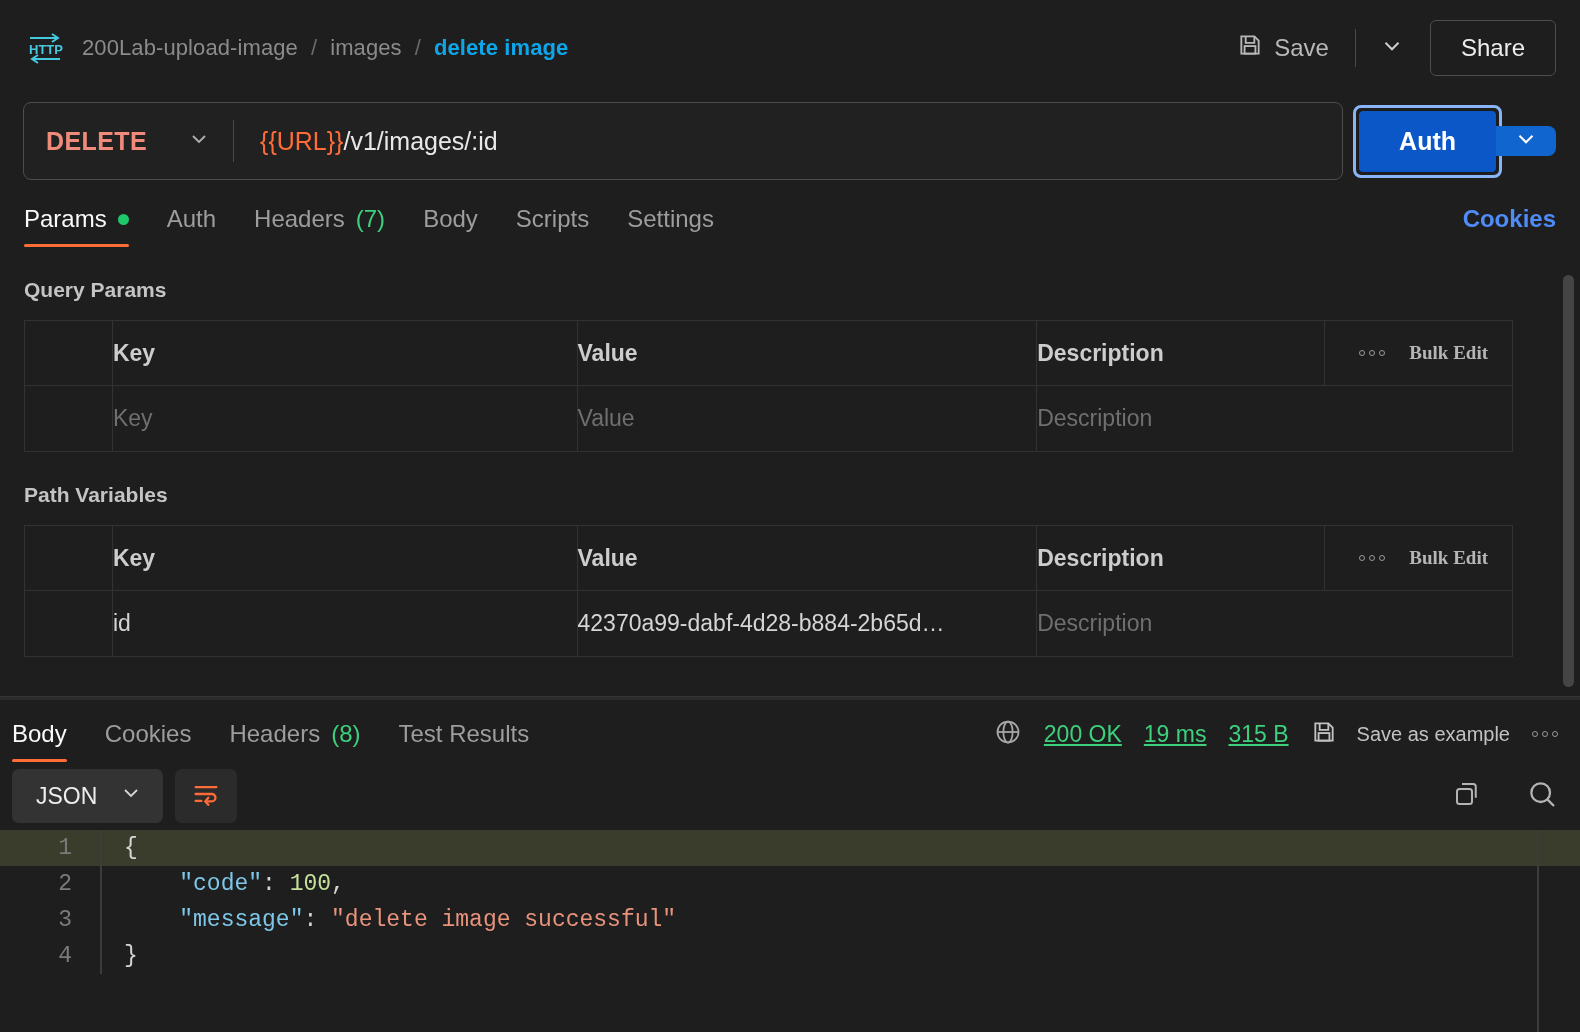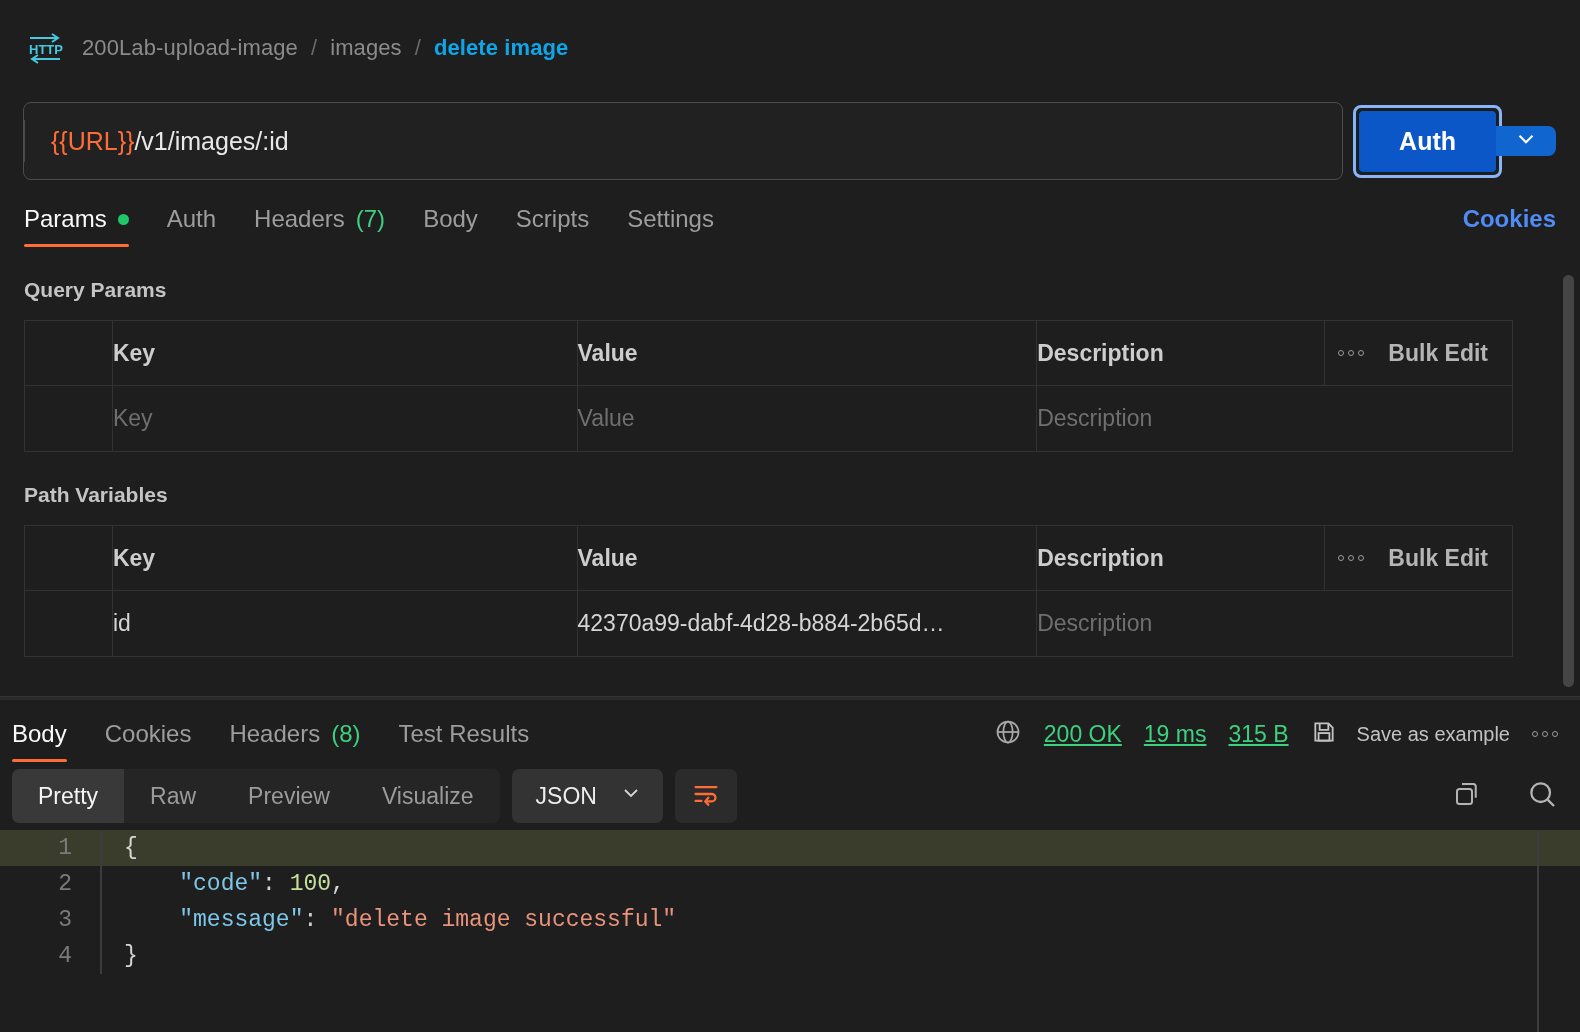--- a/index.html
+++ b/index.html
@@ -113,21 +113,21 @@
   .col-val { width: 460px; }
   .col-desc { width: 288px; }
   .col-bulk { width: 188px; }
   .th-cell { height: 64px; padding-left: 22px; text-align: left; font-size: 23px; color: #cdcdcd; font-weight: bold; }
   .td-cell { height: 66px; padding-left: 22px; font-size: 23px; color: #d5d5d5; }
   .td-cell.ph { color: #6f6f6f; }
   .bulk-cell {
     height: 64px; display: flex; align-items: center; justify-content: flex-end;
     gap: 24px; padding-right: 24px;
   }
-  .bulk-label { font-size: 23px; color: #b5b5b5; }
+  .bulk-label { font-size: 19px; color: #b5b5b5; font-family: Liberation Serif, serif; }
   .dots3 { display: flex; gap: 4px; align-items: center; }
   .dots3 i { width: 6px; height: 6px; border: 1px solid #9a9a9a; border-radius: 50%; display: block; }
 
   .vscroll {
     position: absolute; right: 6px; top: 28px;
     width: 11px; height: 412px; border-radius: 6px; background: #454545;
   }
 
   
   .splitter { flex: 0 0 4px; background: #2b2b2b; border-top: 1px solid #343434; }
@@ -187,24 +187,53 @@
       </svg>
     </span>
     <div class="breadcrumb">
       <span class="crumb">200Lab-upload-image</span>
       <span class="crumb-sep">/</span>
       <span class="crumb">images</span>
       <span class="crumb-sep">/</span>
       <span class="crumb last">delete image</span>
     </div>
 
+    <div class="header-right">
+      <div class="save-btn">
+        <span>
+          <svg viewBox="0 0 24 24" width="26" height="26" fill="none" stroke="#b8b8b8" stroke-width="1.7">
+            <path d="M4 4h12l4 4v12H4z"></path>
+              <path d="M8 4v6h8V4"></path>
+              <rect x="7" y="13" width="10" height="7"></rect>
+          </svg>
+        </span>
+        <span>Save</span>
+      </div>
+      <span class="hdr-divider"></span>
+      <div class="caret-btn">
+        <span>
+          <svg viewBox="0 0 24 24" width="26" height="26" fill="none" stroke="#cfcfcf" stroke-width="1.8">
+              <path d="M6 9l6 6 6-6"></path>
+            </svg>
+        </span>
+      </div>
+      <button class="share-btn">Share</button>
+    </div>
   </div>
 
   <div class="urlrow">
     <div class="url-box">
+      <div class="method">
+        <span class="method-label">DELETE</span>
+        <span>
+          <svg viewBox="0 0 24 24" width="24" height="24" fill="none" stroke="#b0b0b0" stroke-width="1.8">
+              <path d="M6 9l6 6 6-6"></path>
+            </svg>
+        </span>
+      </div>
       <span class="method-sep"></span>
       <div class="url-text"><span class="url-var">{{URL}}</span><span>/v1/images/:id</span></div>
     </div>
     <div class="send-wrap">
       <div class="send-focus">
         <button class="send-btn">Auth</button>
       </div>
       <div class="send-caret">
         <span>
           <svg viewBox="0 0 24 24" width="26" height="26" fill="none" stroke="#ffffff" stroke-width="1.9">
@@ -356,26 +385,20 @@
         </span>
         <span class="dots3">
             <i></i>
             <i></i>
             <i></i>
           </span>
       </div>
     </div>
 
     <div class="fmt-bar">
-      <div class="seg">
-        <div class="seg-item active">Pretty</div>
-        <div class="seg-item">Raw</div>
-        <div class="seg-item">Preview</div>
-        <div class="seg-item">Visualize</div>
-      </div>
       <div class="json-box">
         <span>JSON</span>
         <span>
           <svg viewBox="0 0 24 24" width="24" height="24" fill="none" stroke="#d6d6d6" stroke-width="1.8">
               <path d="M6 9l6 6 6-6"></path>
             </svg>
         </span>
       </div>
       <div class="wrap-btn">
         <span>

